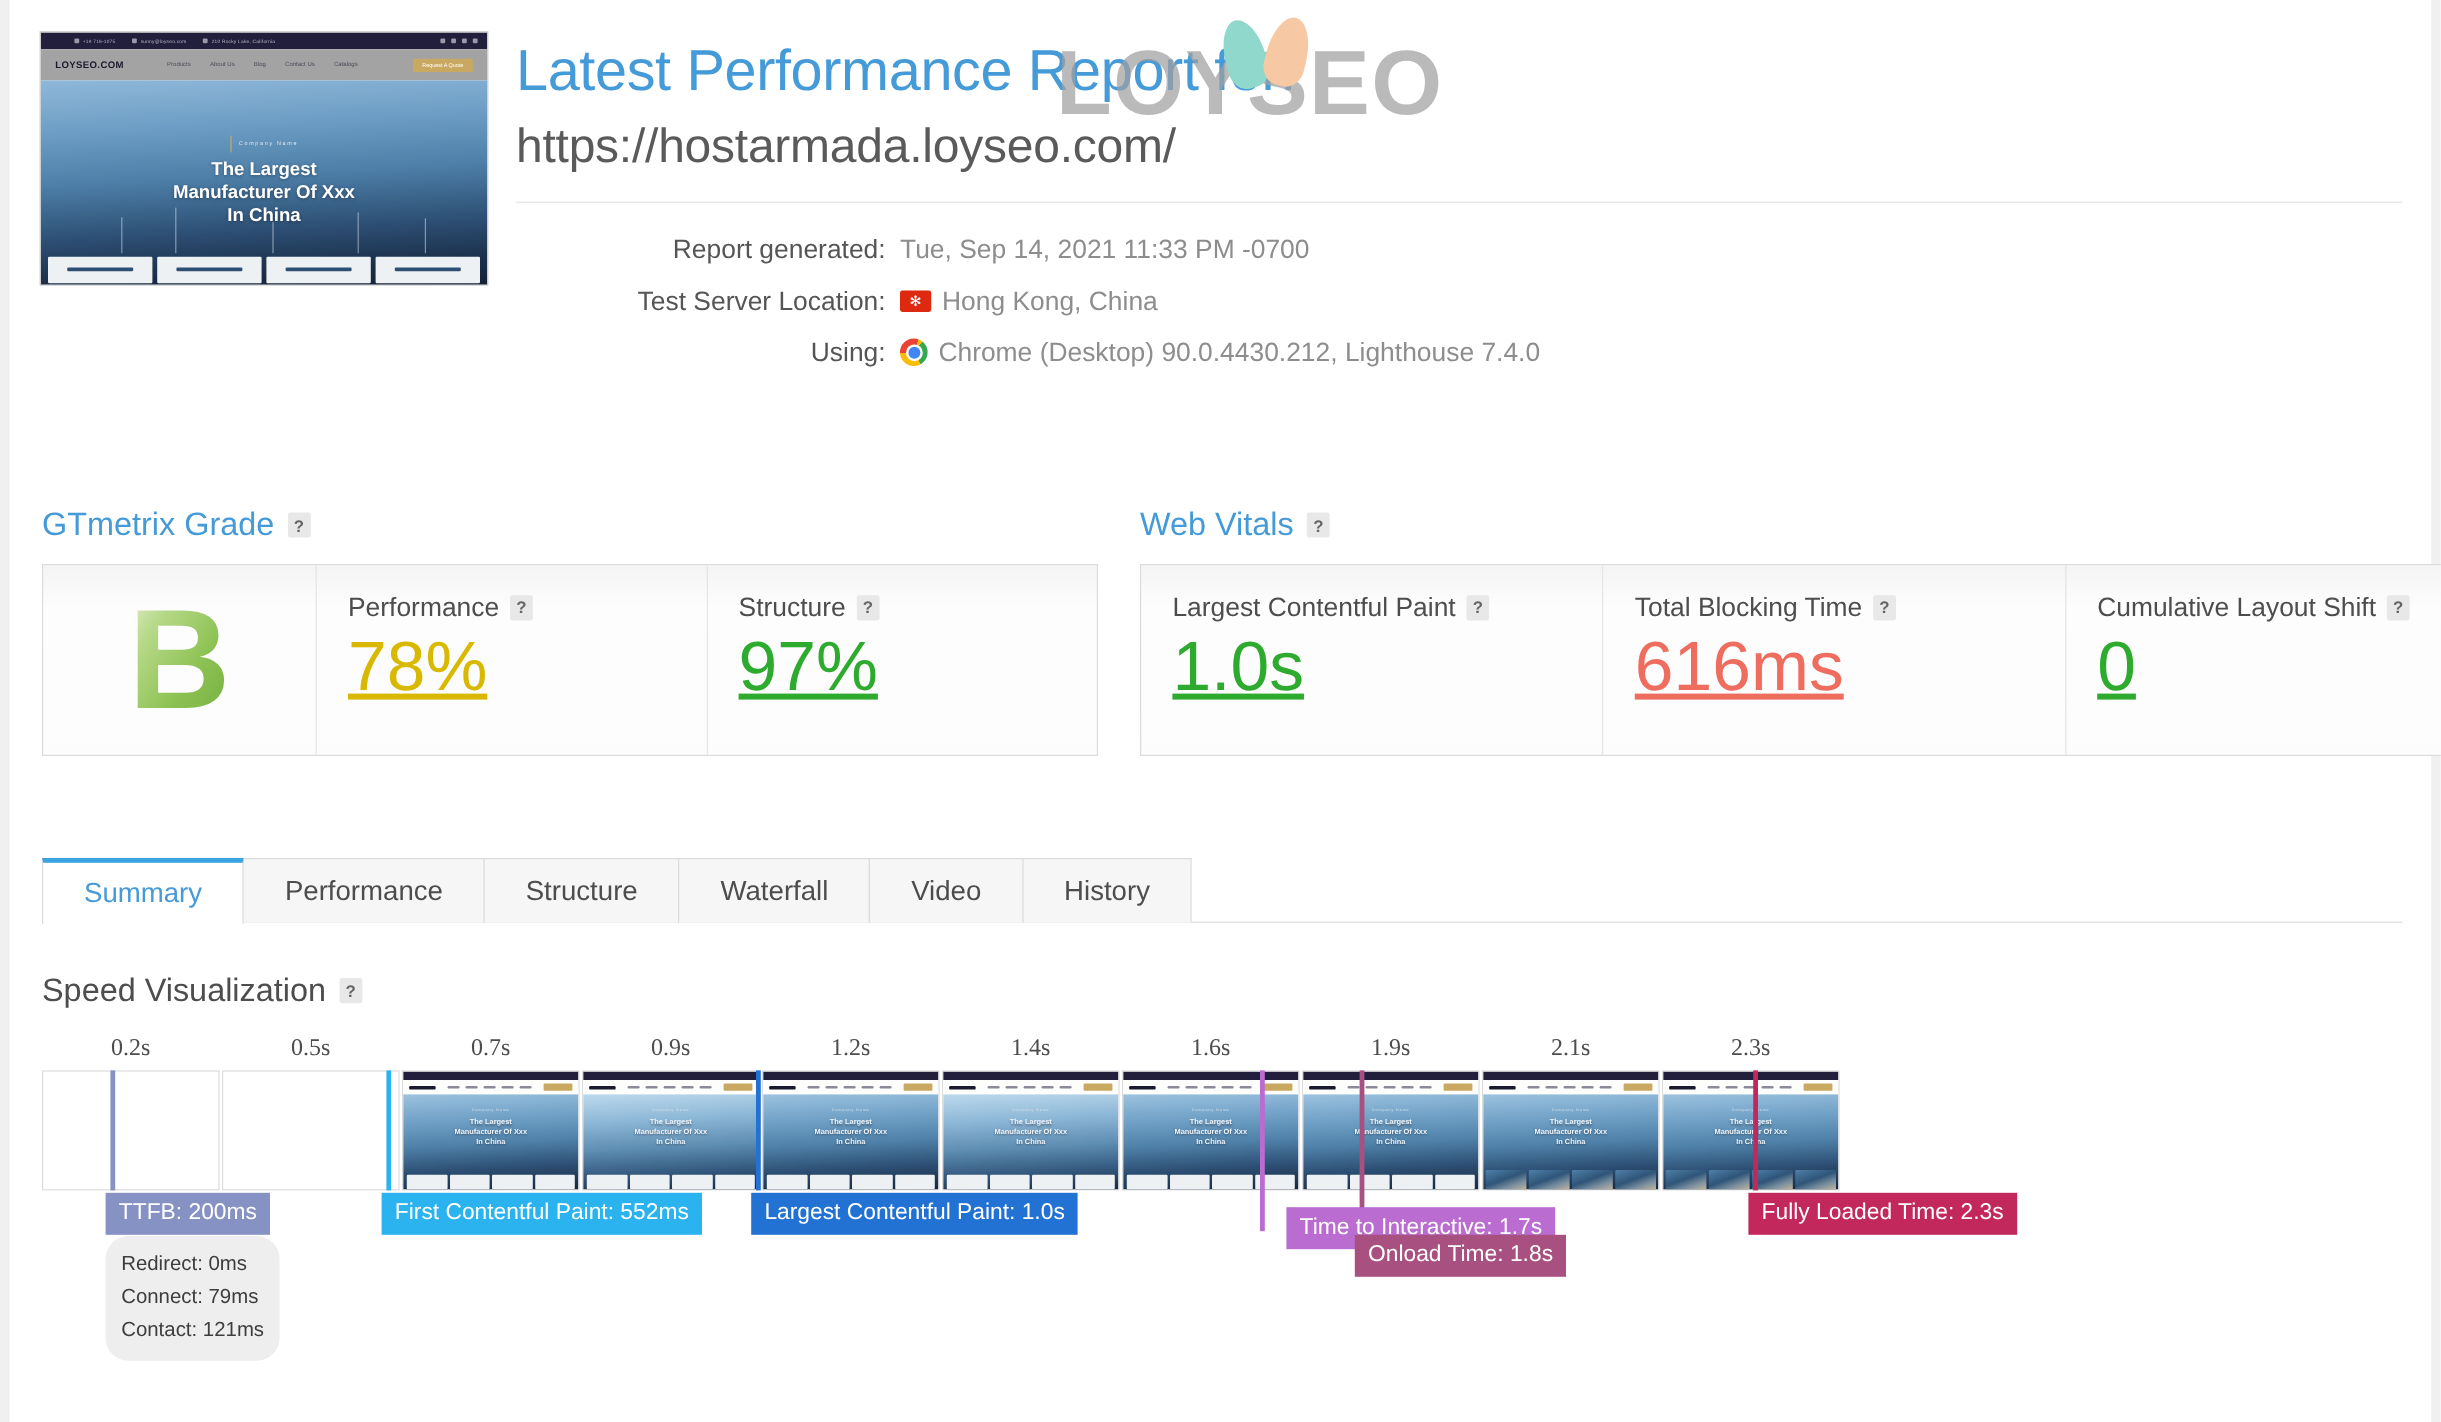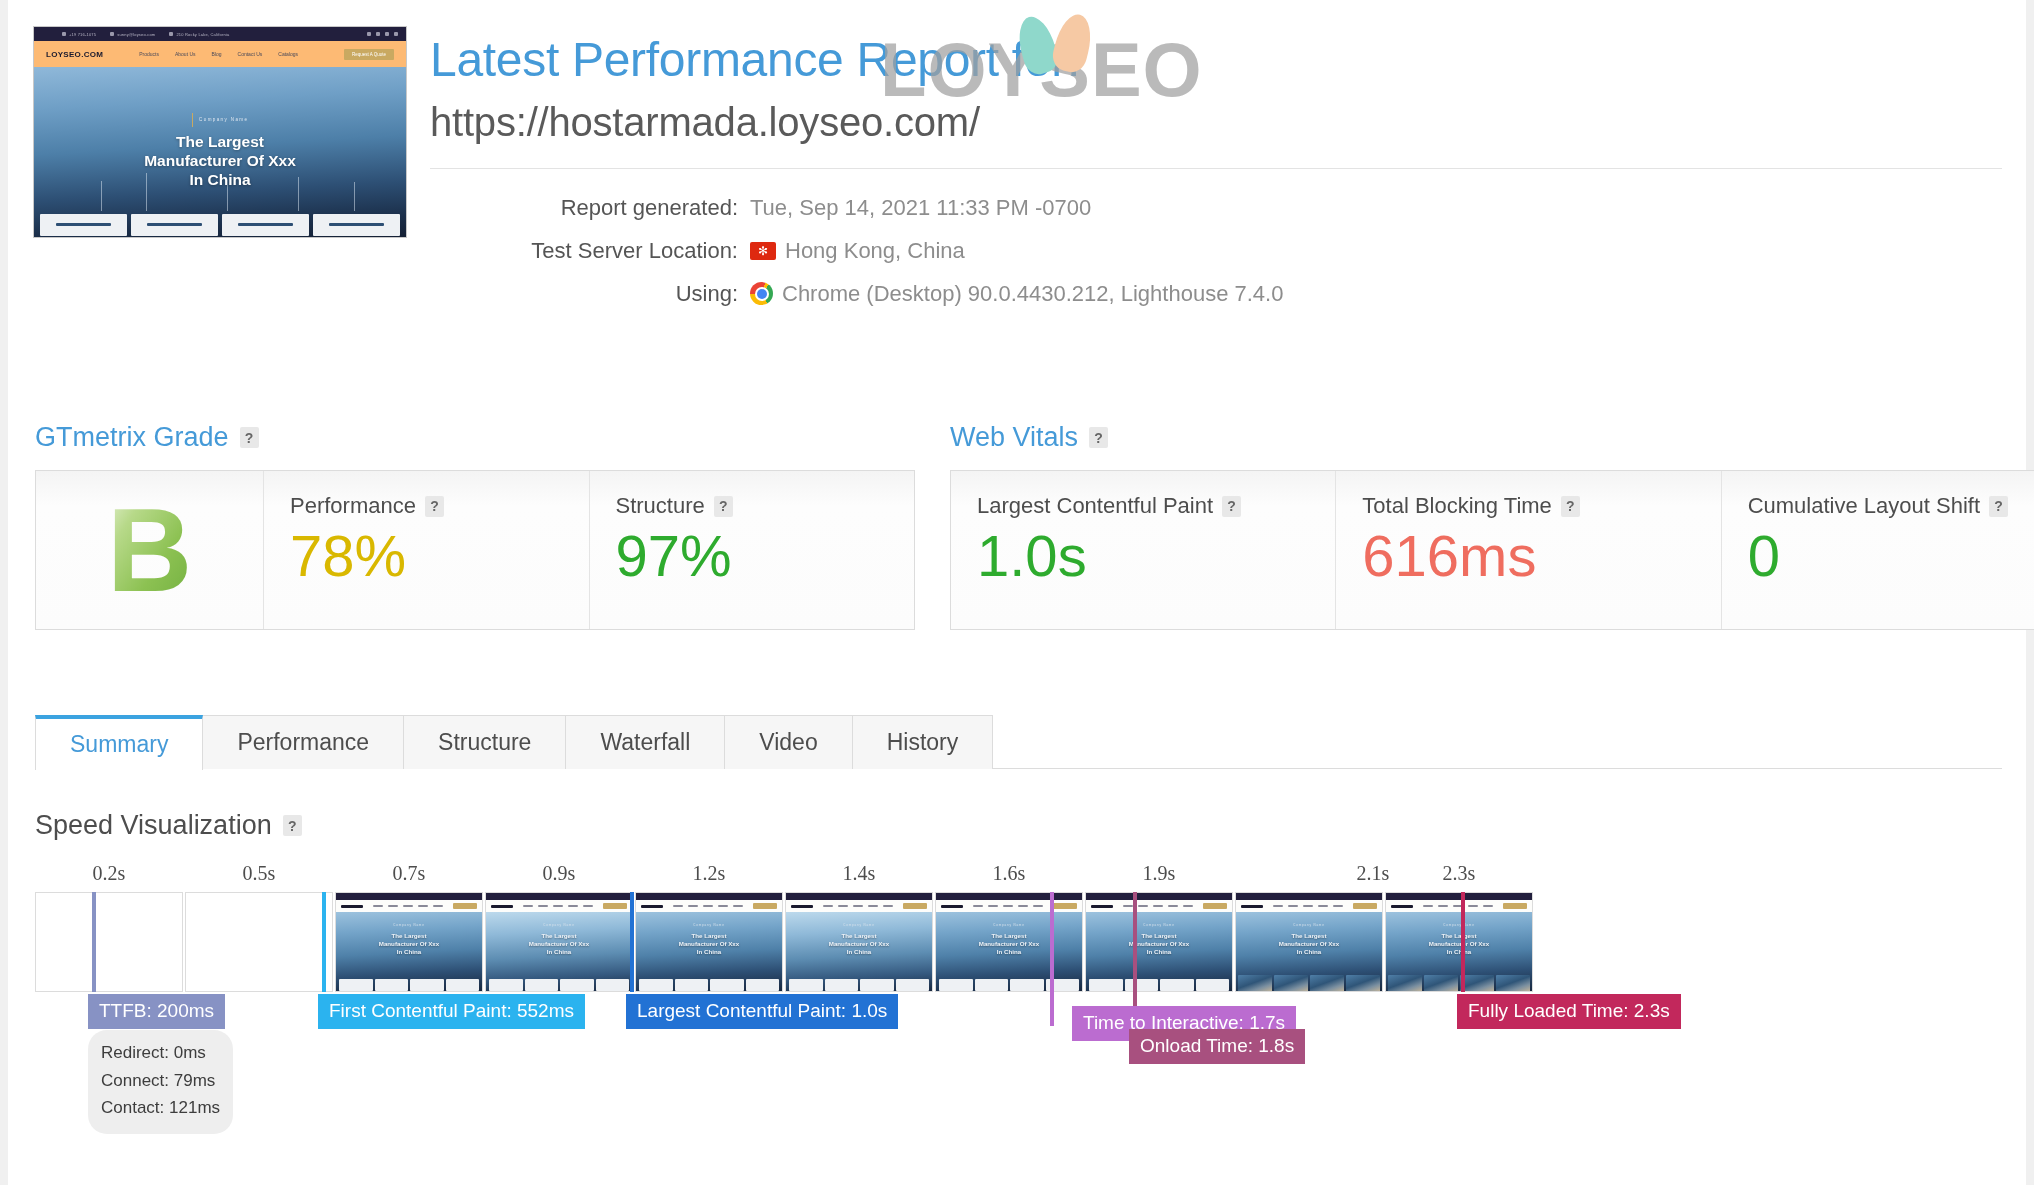--- a/index.html
+++ b/index.html
@@ -42,21 +42,21 @@
   }
   .ss-topbar {
     height:14px; background:#221f3d; display:flex; align-items:center;
     padding-left:28px; gap:14px;
   }
   .ss-tb-item { display:flex; align-items:center; gap:3px; }
   .ss-dot { width:4px; height:4px; background:#9a98ab; border-radius:1px; }
   .ss-tb-txt { font-size:4px; color:#b9b7c6; letter-spacing:.2px; white-space:nowrap; }
   .ss-tb-right { margin-left:auto; display:flex; gap:5px; padding-right:8px; }
   .ss-nav {
-    height:26px; background:#fdba74; display:flex; align-items:center;
+    height:26px; background:#a3a3a3; display:flex; align-items:center;
     padding:0 12px;
   }
   .ss-logo { font-size:8px; font-weight:bold; color:#1a1a2e; letter-spacing:.3px; }
   .ss-links { display:flex; gap:16px; margin-left:36px; }
   .ss-link { font-size:5px; color:#4a4a5a; white-space:nowrap; }
   .ss-cta {
     margin-left:auto; background:#c9a961; color:#fff; font-size:4.5px;
     padding:3px 8px; border-radius:1px; white-space:nowrap;
   }
   .ss-hero {
@@ -139,21 +139,21 @@
   }
   .cell {
     flex:1; padding:22px 0 20px 26px; position:relative;
     display:flex; flex-direction:column; justify-content:flex-start;
   }
   .cell + .cell { border-left:1px solid #e4e4e4; }
   .cell-label {
     font-size:22px; color:#4d4d4d; display:flex; align-items:center; gap:9px;
     white-space:nowrap; margin-bottom:6px;
   }
-  .cell-value { font-size:58px; line-height:1.08; font-weight:normal; }
+  .cell-value { font-size:58px; line-height:1.08; font-weight:normal;text-decoration:underline; }
   .grade-cell {
     flex:0 0 227px; display:flex; align-items:center; justify-content:center;
     padding:0;
   }
   .grade-letter {
     font-size:118px; font-weight:bold; line-height:1;
     background: linear-gradient(125deg,#e9f3d8 0%,#b7d989 26%,#8cc152 62%,#6fae3e 100%);
     -webkit-background-clip:text; background-clip:text; color:transparent;
     padding: 4px 0;
   }
@@ -416,21 +416,21 @@
   <div class="filmstrip">
     <div class="ticks" id="ticks">
         <div class="tick" style="left: 74px;">0.2s</div>
         <div class="tick" style="left: 224px;">0.5s</div>
         <div class="tick" style="left: 374px;">0.7s</div>
         <div class="tick" style="left: 524px;">0.9s</div>
         <div class="tick" style="left: 674px;">1.2s</div>
         <div class="tick" style="left: 824px;">1.4s</div>
         <div class="tick" style="left: 974px;">1.6s</div>
         <div class="tick" style="left: 1124px;">1.9s</div>
-        <div class="tick" style="left: 1338px;">2.1s</div>
+        <div class="tick" style="left: 1274px;">2.1s</div>
         <div class="tick" style="left: 1424px;">2.3s</div>
       </div>
     <div class="frames" id="frames">
         <div class="frame blank"></div>
         <div class="frame blank"></div>
         <div class="frame">
           <div class="fm-top"></div>
           <div class="fm-nav">
             <div class="fm-logo"></div>
             <div class="fm-links">

